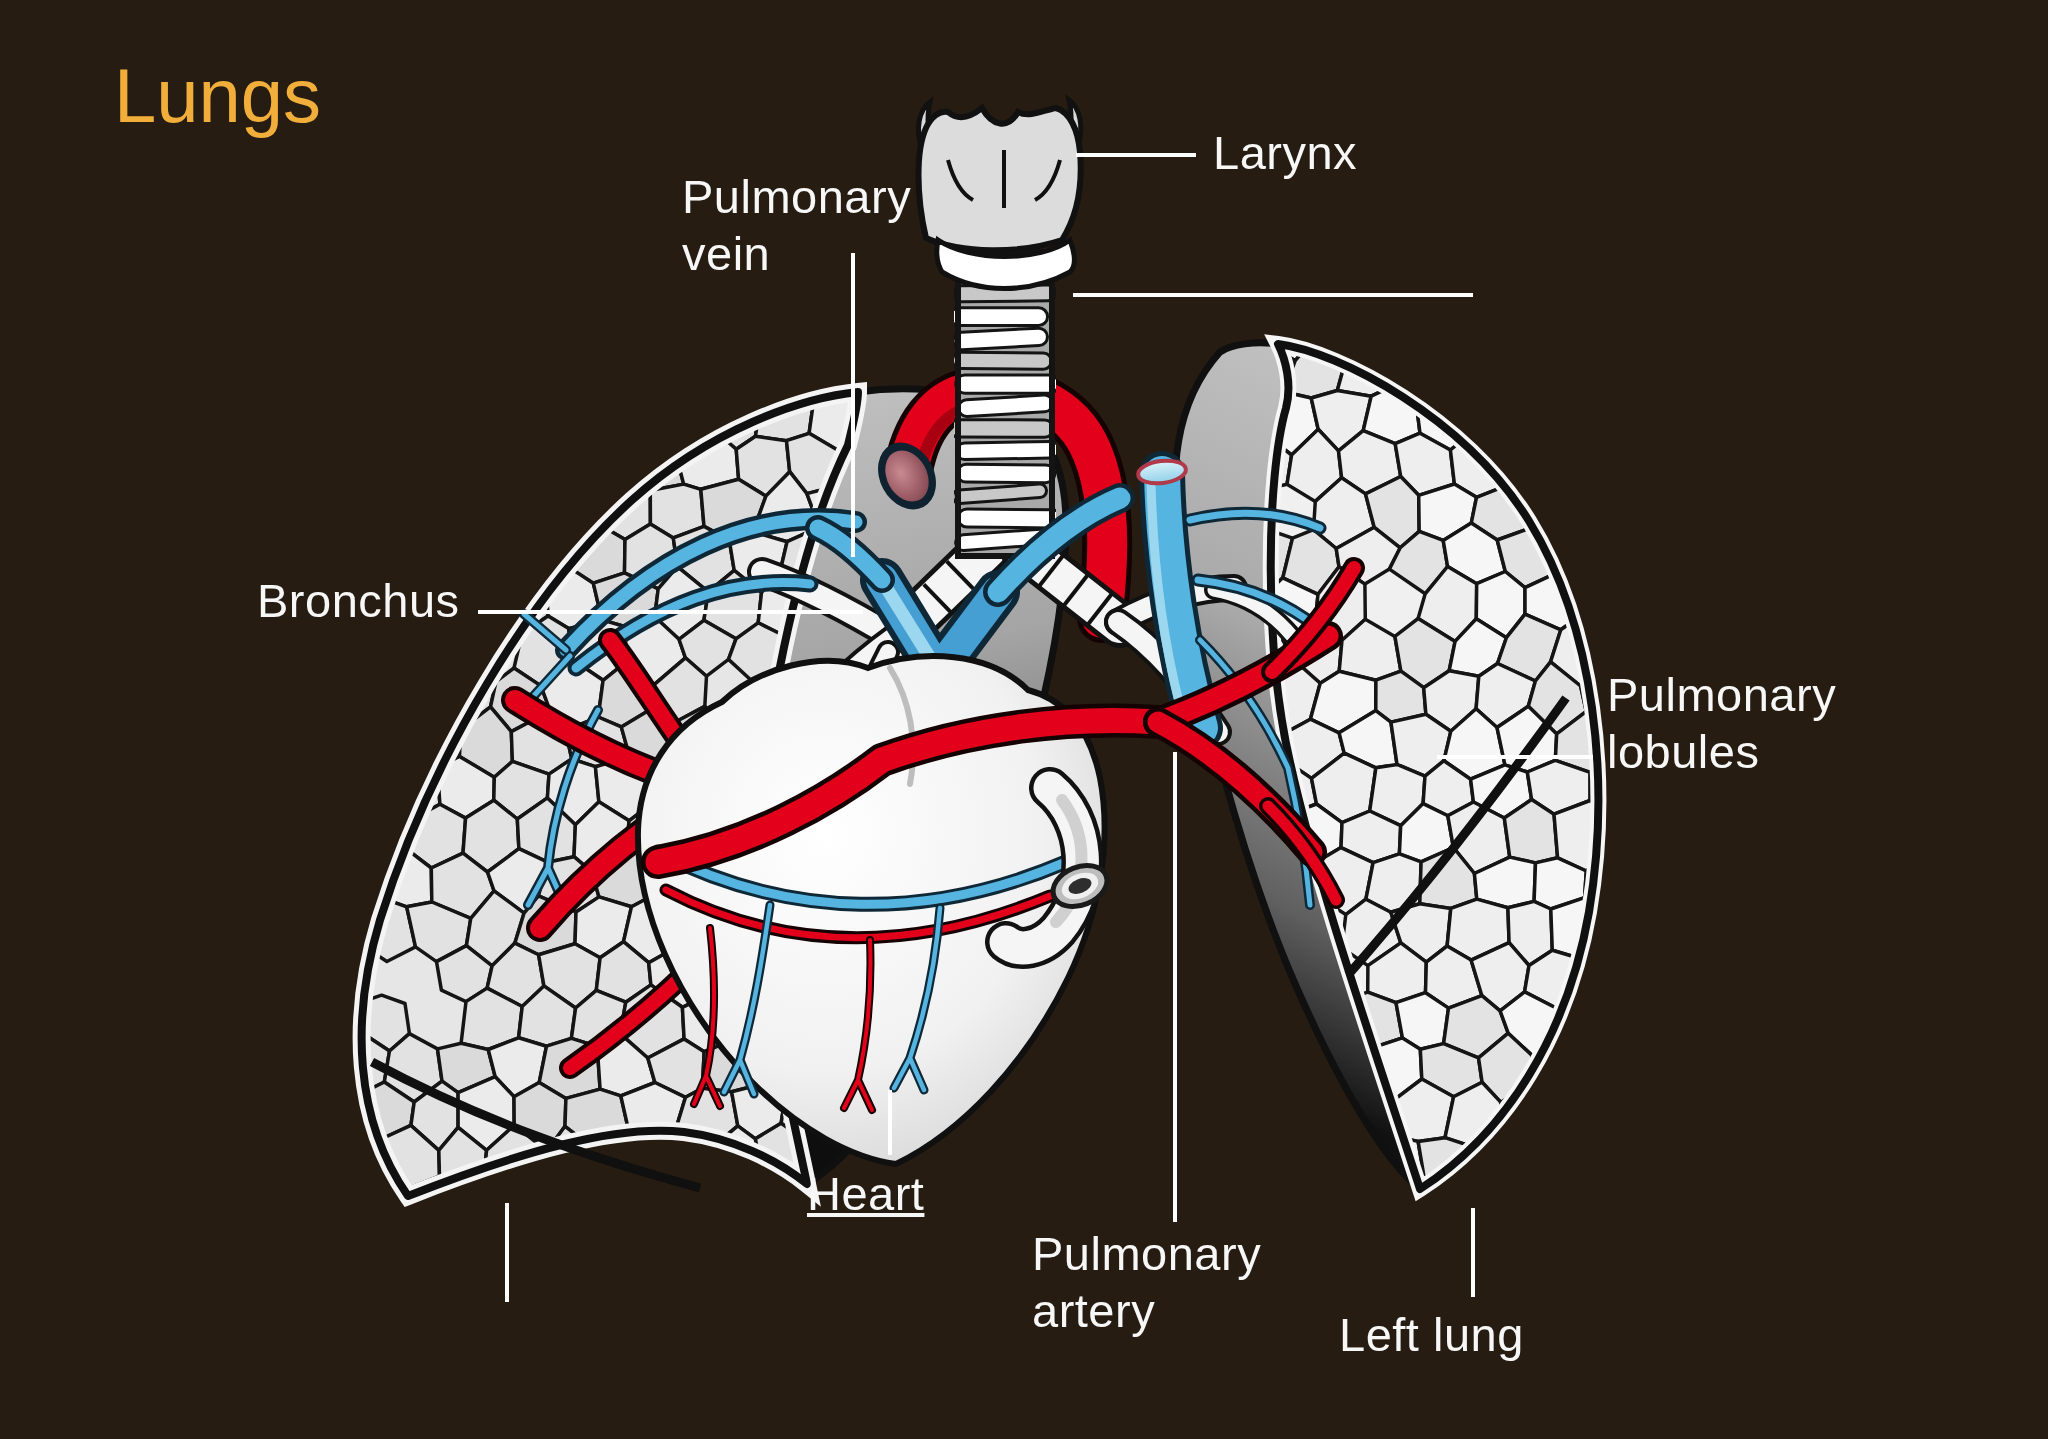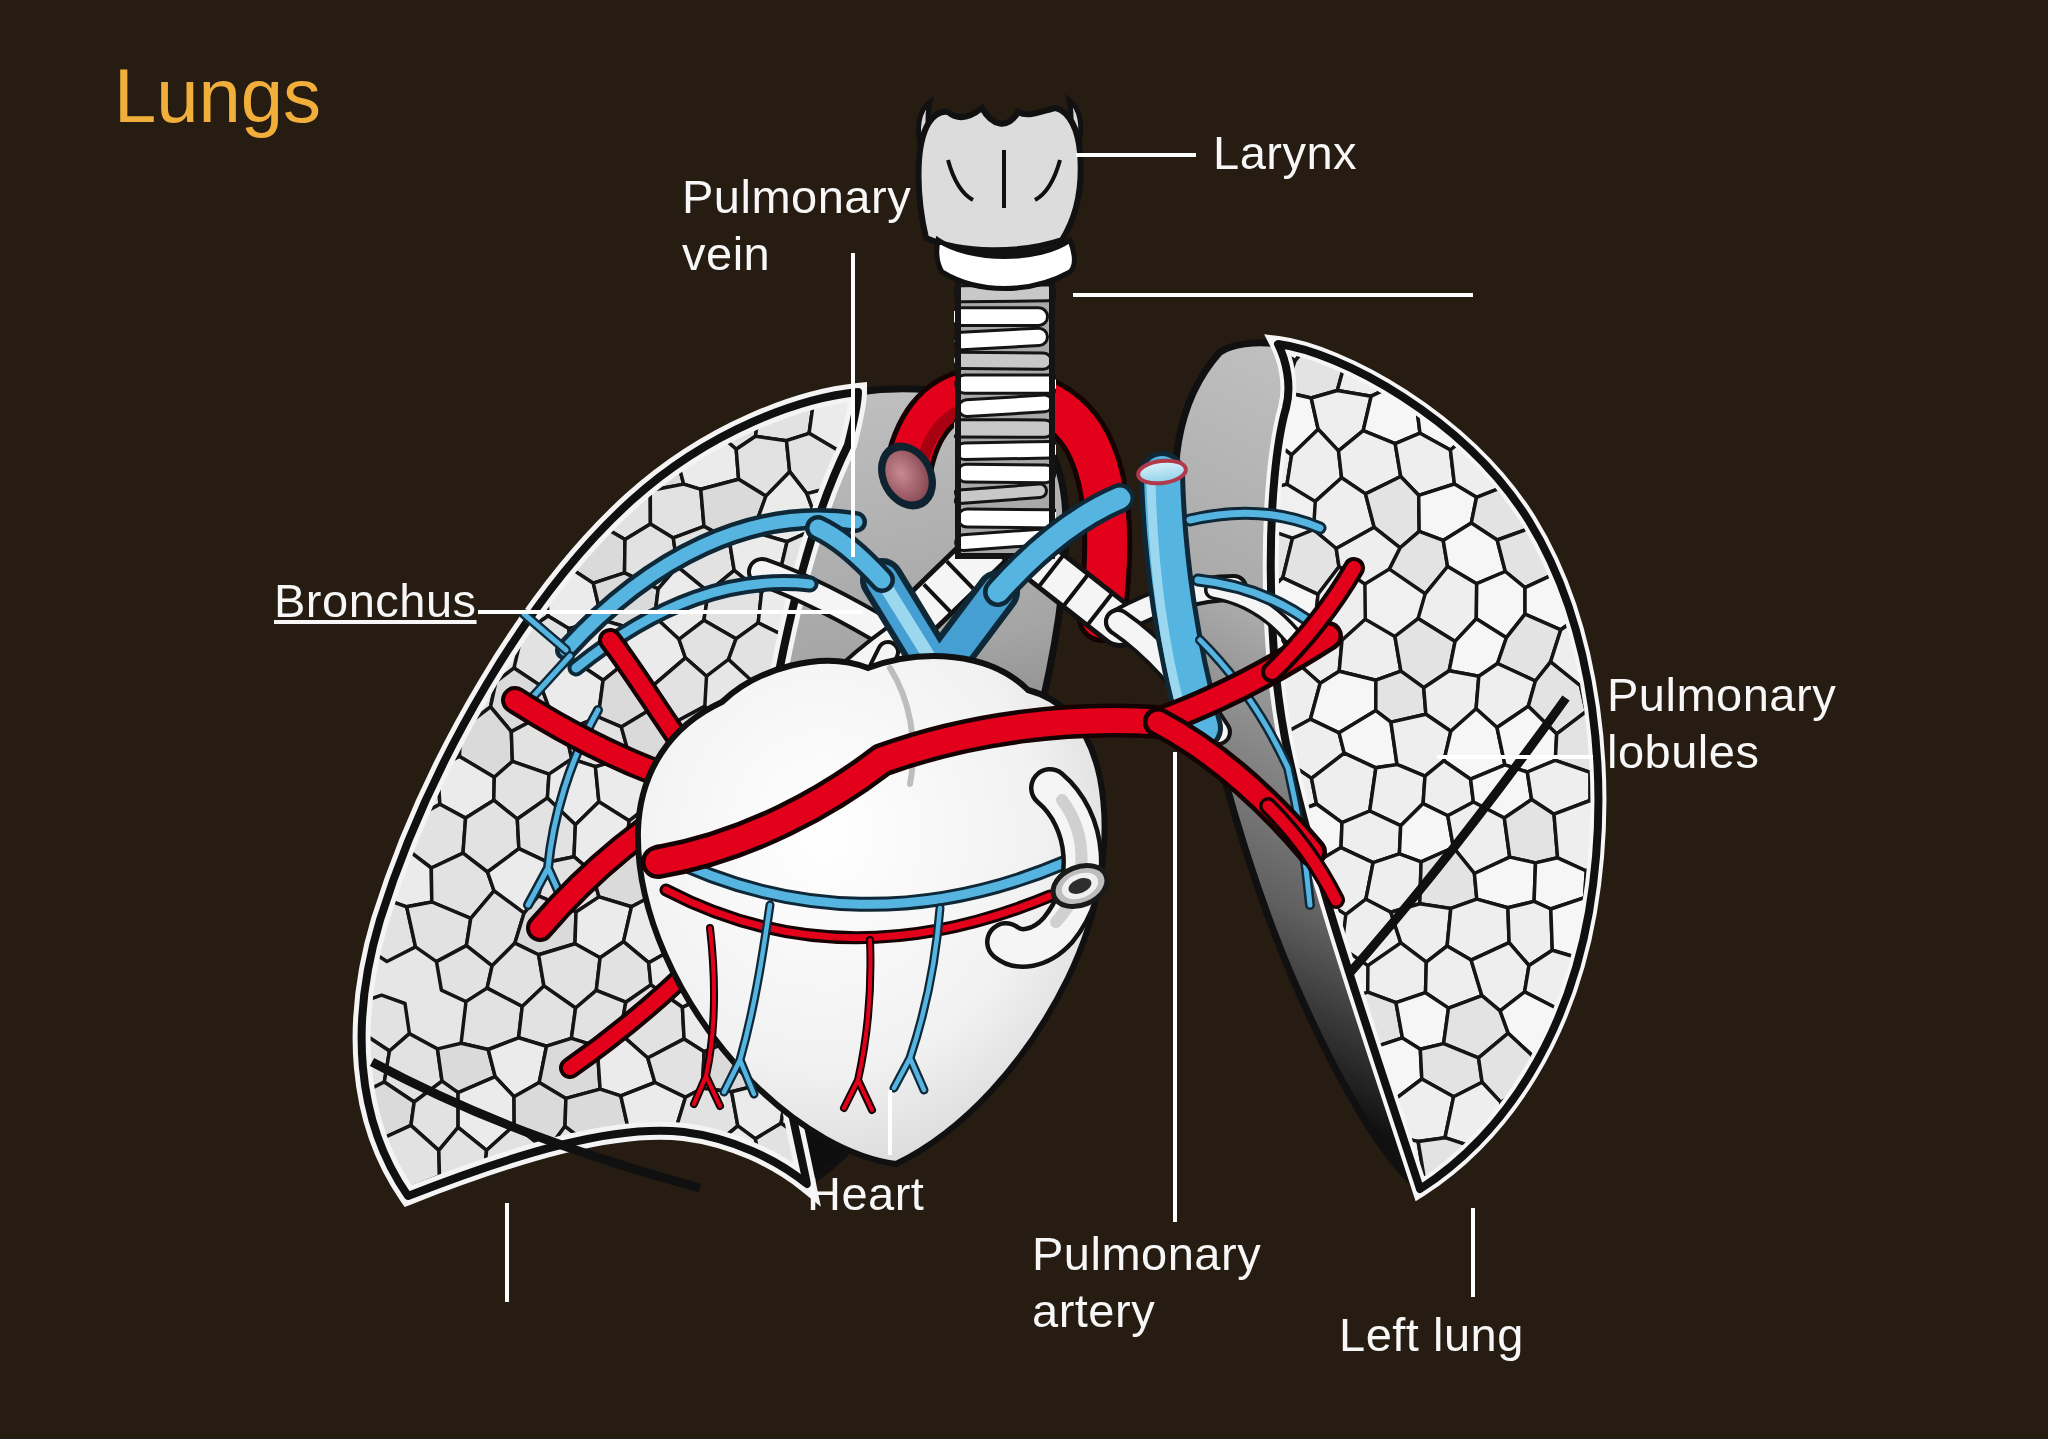--- a/index.html
+++ b/index.html
@@ -612,20 +612,20 @@
     <line class="leader" x1="1165" y1="752" x2="1165" y2="1222"></line>
     <line class="leader" x1="497" y1="1203" x2="497" y2="1302"></line>
     <line class="leader" x1="1463" y1="1208" x2="1463" y2="1297"></line>
   </g>
 </svg>
 
   <div class="title" style="left:104px;top:56px;">Lungs</div>
   <div class="label" style="left:1203px;top:124px;">Larynx</div>
   <div class="label" style="left:672px;top:168px;">Pulmonary
 vein</div>
-  <div class="label" style="left:264px;top:572px;text-decoration:underline;">Bronchus</div>
+  <div class="label" style="left:247px;top:572px;">Bronchus</div>
   <div class="label" style="left:1597px;top:666px;">Pulmonary
 lobules</div>
-  <div class="label" style="left:797px;top:1165px;">Heart</div>
+  <div class="label" style="left:797px;top:1165px;text-decoration:underline;">Heart</div>
   <div class="label" style="left:1022px;top:1225px;">Pulmonary
 artery</div>
   <div class="label" style="left:1329px;top:1306px;">Left lung</div>
 </div>
 
 </body></html>

